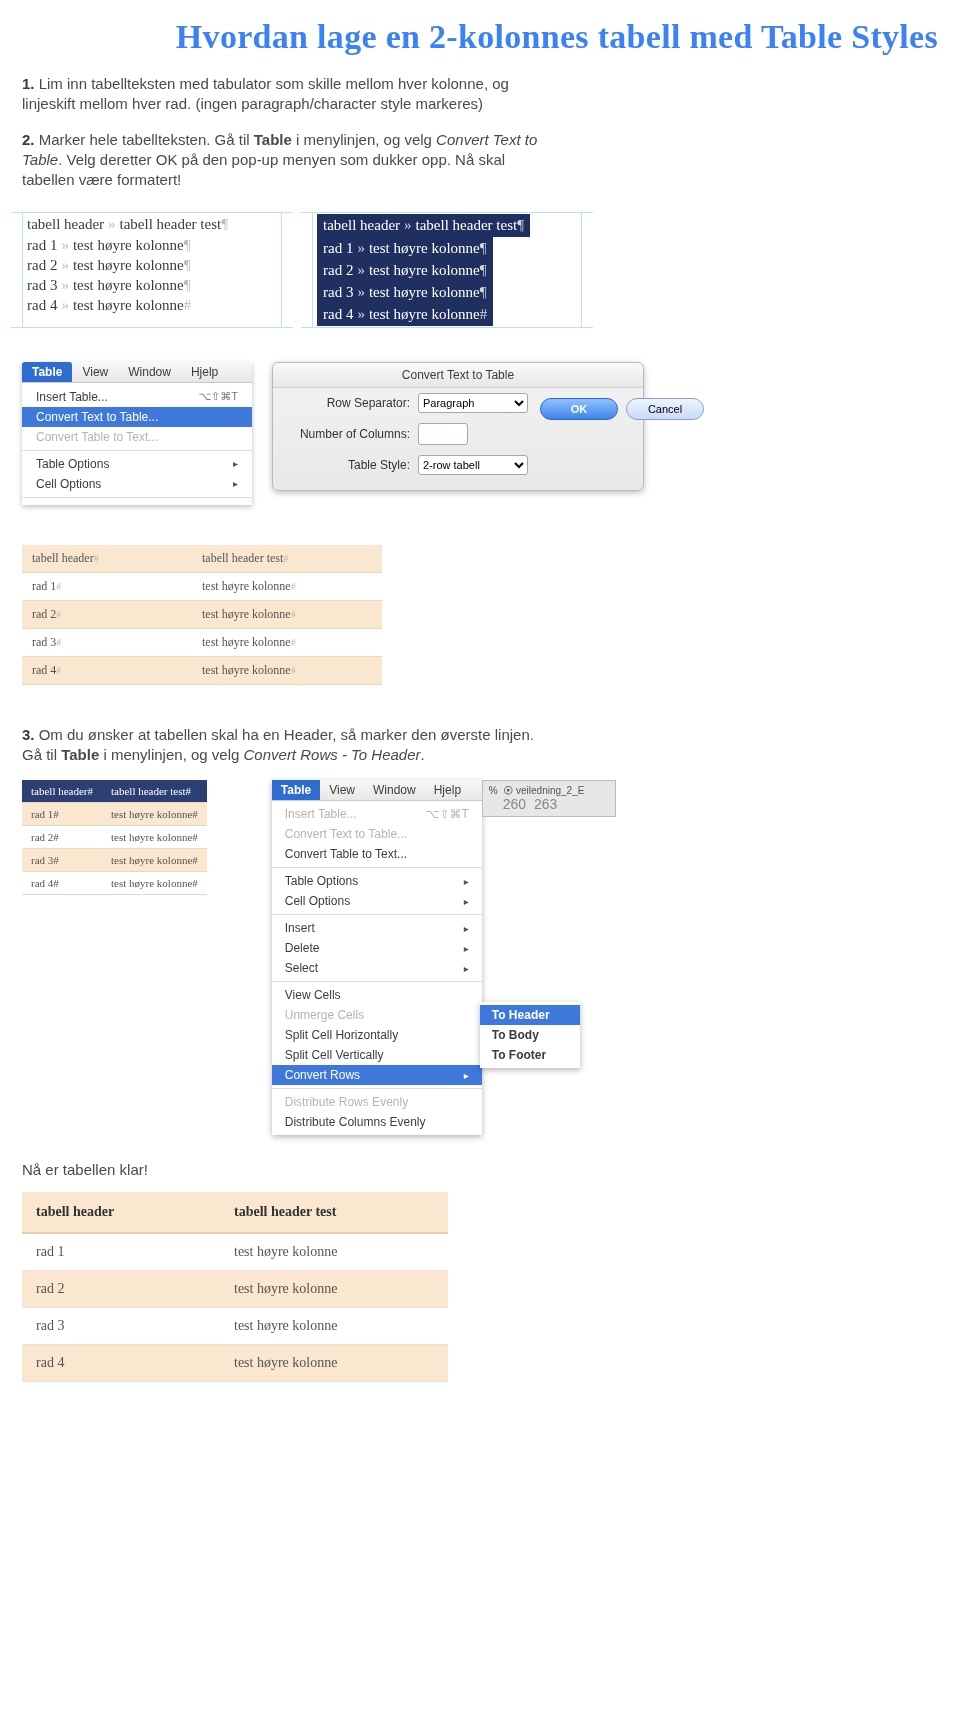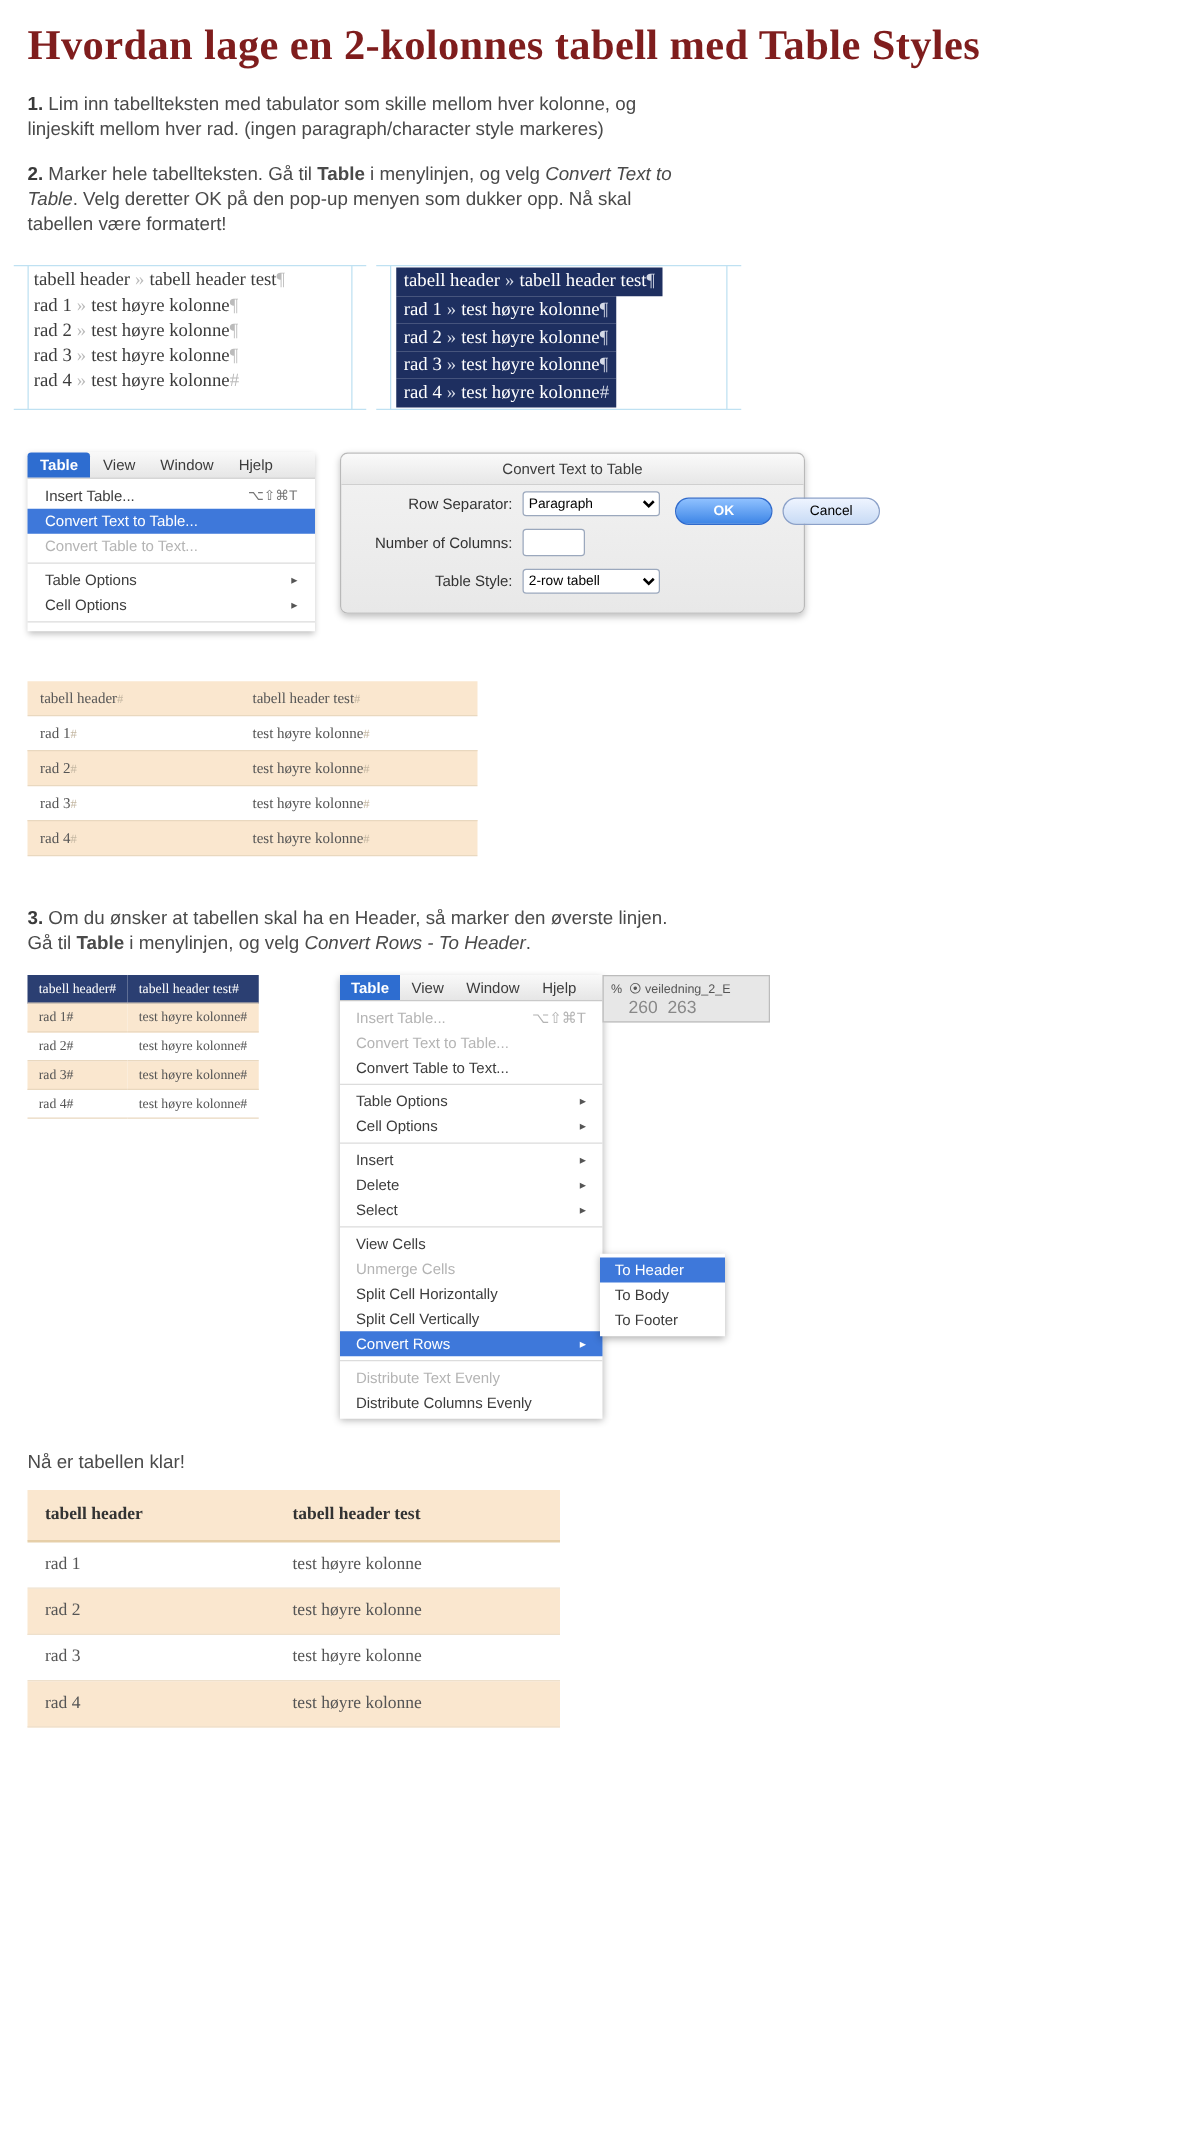--- a/index.html
+++ b/index.html
@@ -9,23 +9,24 @@
     font-size: 15px;
     color: #3c3c3c;
     width: 960px;
     box-sizing: border-box;
     background: #fff;
   }
   h1.title {
     font-family: Georgia, "Times New Roman", serif;
     font-weight: 700;
     font-size: 34px;
-    color: #7f1d1d;
+    color: #3b82f6;
     margin: 0 0 18px 0;
     letter-spacing: .3px;
+    text-align: right;
   }
   .intro { max-width: 520px; line-height: 1.35; font-size: 15px; color:#4a4a4a; }
   .intro b.num { color:#3a3a3a; font-weight:700; }
   .intro i { font-style: italic; }
   .intro b.kw { font-weight: 700; }
 
   
   .pair { display:flex; gap:30px; margin:22px 0 34px 0; }
   .plaintext {
     font-family: "Times New Roman", serif;
@@ -137,20 +138,21 @@
   .ctxmenu li.disabled { color:#b4b4b4; }
   .ctxmenu li.selected { background:#3e78da; color:#fff; }
   .ctxmenu li.sep { padding:0; margin:3px 0; border-top:1px solid #dcdcdc; height:0; }
   .ctxmenu .arrow { font-size:10px; color:#555; }
   .ctxmenu li.selected .arrow { color:#fff; }
 
   .submenu {
     width:100px; font-size:12px; background:#fff;
     box-shadow:0 2px 6px rgba(0,0,0,.3);
     margin-left:-2px;
+    font-weight:bold;
   }
   .submenu ul { list-style:none; margin:0; padding:3px 0;}
   .submenu li { padding:3px 12px; }
   .submenu li.selected { background:#3e78da; color:#fff; }
 
   .row3 { display:flex; align-items:flex-start; gap:25px; margin-bottom:26px;}
   .panelstrip {
     font-size:10px; color:#555; background:#e7e7e7; border:1px solid #bcbcbc;
     padding:4px 6px; width:120px;
   }
@@ -385,21 +387,21 @@
     </li>
           <li class=" ">
       <span>Split Cell Vertically</span>
     </li>
           <li class="selected ">
       <span>Convert Rows</span>
             <span class="arrow">▸</span>
     </li>
           <li class="sep"></li>
           <li class=" disabled">
-      <span>Distribute Text Evenly</span>
+      <span>Distribute Rows Evenly</span>
     </li>
           <li class=" ">
       <span>Distribute Columns Evenly</span>
     </li>
         </ul>
     </div>
     <div>
       <div class="panelstrip">
         <span>%</span>&nbsp; ⦿ <span>veiledning_2_E</span><br>
         <span class="mini"><span>260</span>&nbsp;&nbsp;<span>263</span></span>

